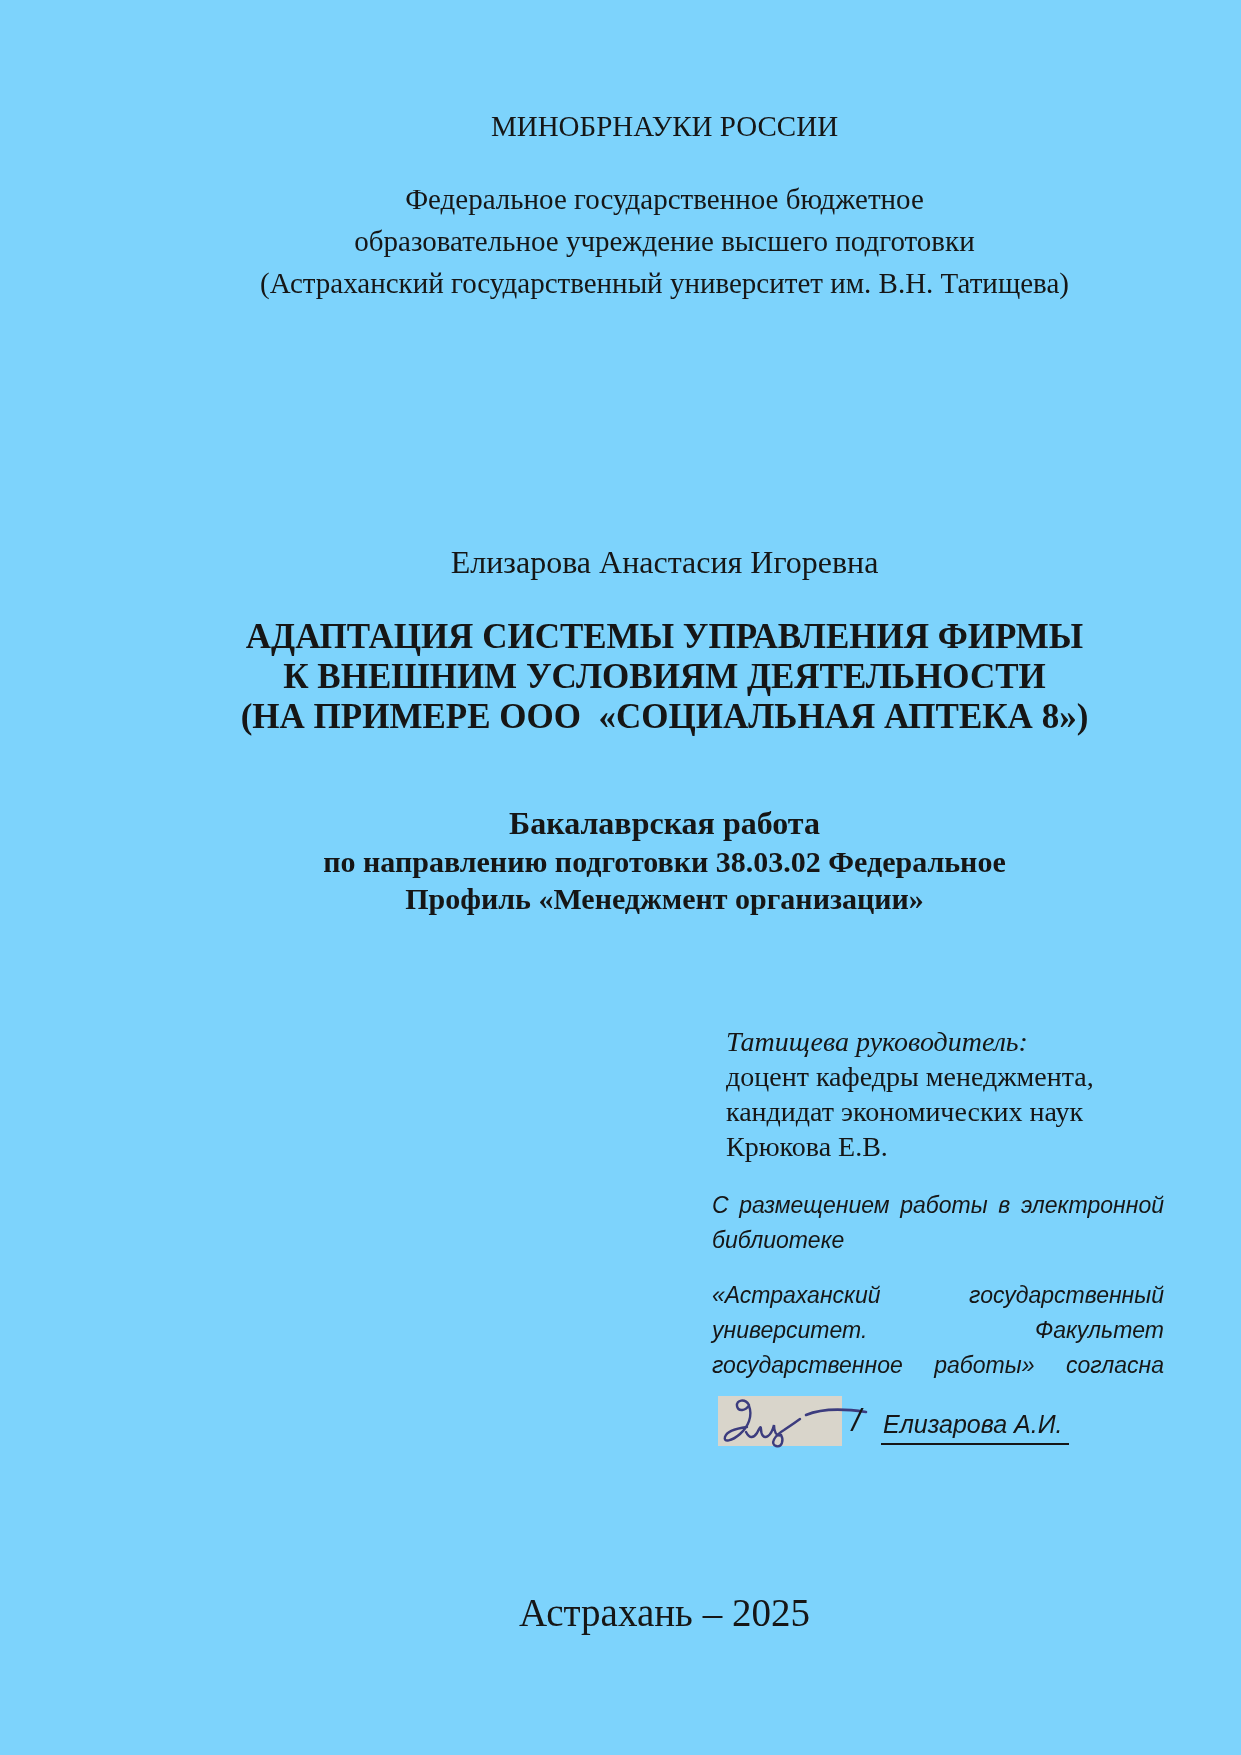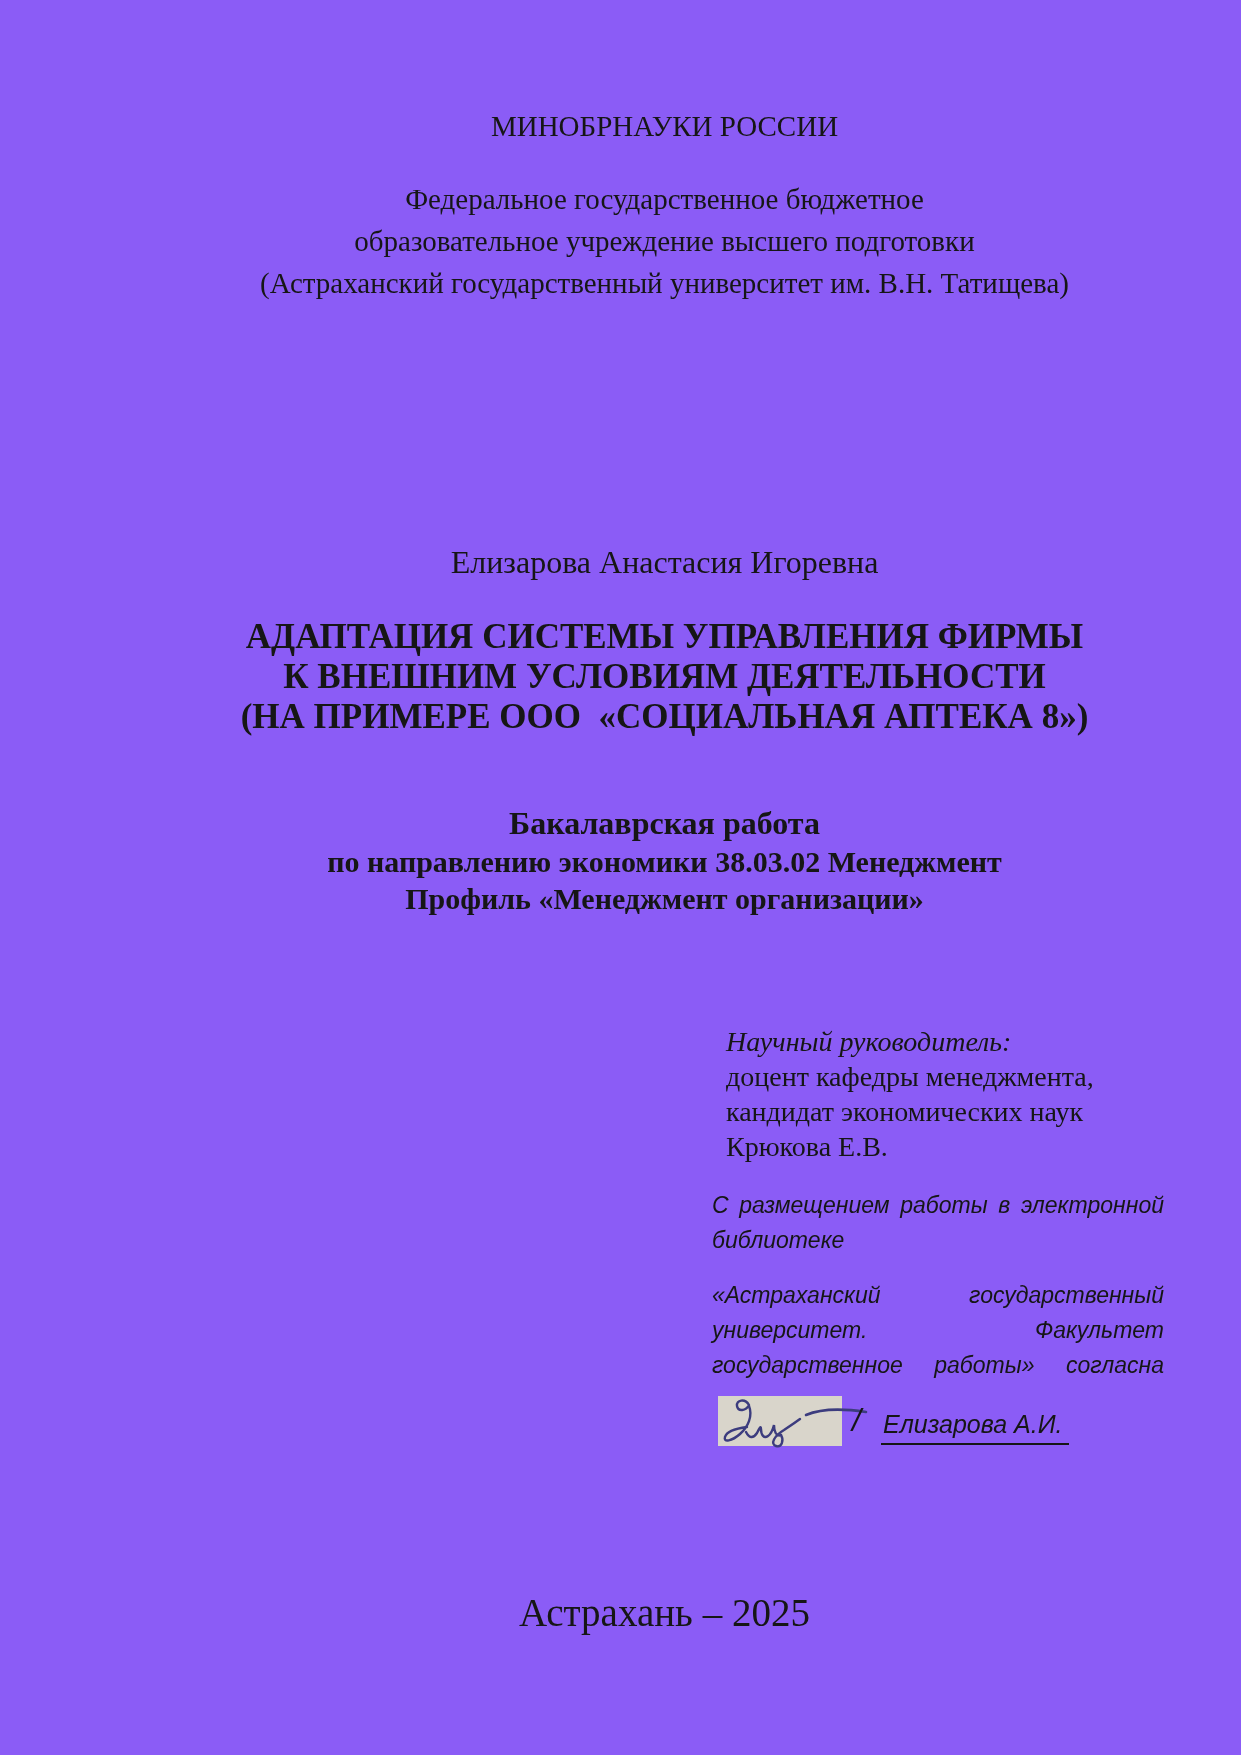--- a/index.html
+++ b/index.html
@@ -1,21 +1,21 @@
 <!DOCTYPE html>
 <html><head>
 <meta charset="utf-8">
 <style>
   html, body { margin: 0; padding: 0; background: #888; }
   .page {
     position: relative;
     width: 1241px;
     height: 1755px;
     margin: 0 auto;
-    background: #8b5cf6;
+    background: #7dd3fc;
     font-family: "Liberation Serif", serif;
     color: #161616;
     overflow: hidden;
   }
   .center-block {
     position: absolute;
     left: 177px;
     width: 975px;
     text-align: center;
   }
@@ -102,26 +102,26 @@
   </div>
 
   <div class="center-block title" style="top:617px">
     <div class="line">АДАПТАЦИЯ СИСТЕМЫ УПРАВЛЕНИЯ ФИРМЫ</div>
     <div class="line">К ВНЕШНИМ УСЛОВИЯМ ДЕЯТЕЛЬНОСТИ</div>
     <div class="line">(НА ПРИМЕРЕ ООО  «СОЦИАЛЬНАЯ АПТЕКА 8»)</div>
   </div>
 
   <div class="center-block work" style="top:803px">
     <div class="line work-main">Бакалаврская работа</div>
-    <div class="line work-sub">по направлению экономики 38.03.02 Менеджмент</div>
+    <div class="line work-sub">по направлению подготовки 38.03.02 Федеральное</div>
     <div class="line work-sub">Профиль «Менеджмент организации»</div>
   </div>
 
   <div class="supervisor-block">
-    <div class="line supervisor-label">Научный руководитель:</div>
+    <div class="line supervisor-label">Татищева руководитель:</div>
     <div class="line">доцент кафедры менеджмента,</div>
     <div class="line">кандидат экономических наук</div>
     <div class="line">Крюкова Е.В.</div>
   </div>
 
   <div class="consent-block consent-p1">
     <div class="line jline">С размещением работы в электронной</div>
     <div class="line lline">библиотеке</div>
   </div>
 

